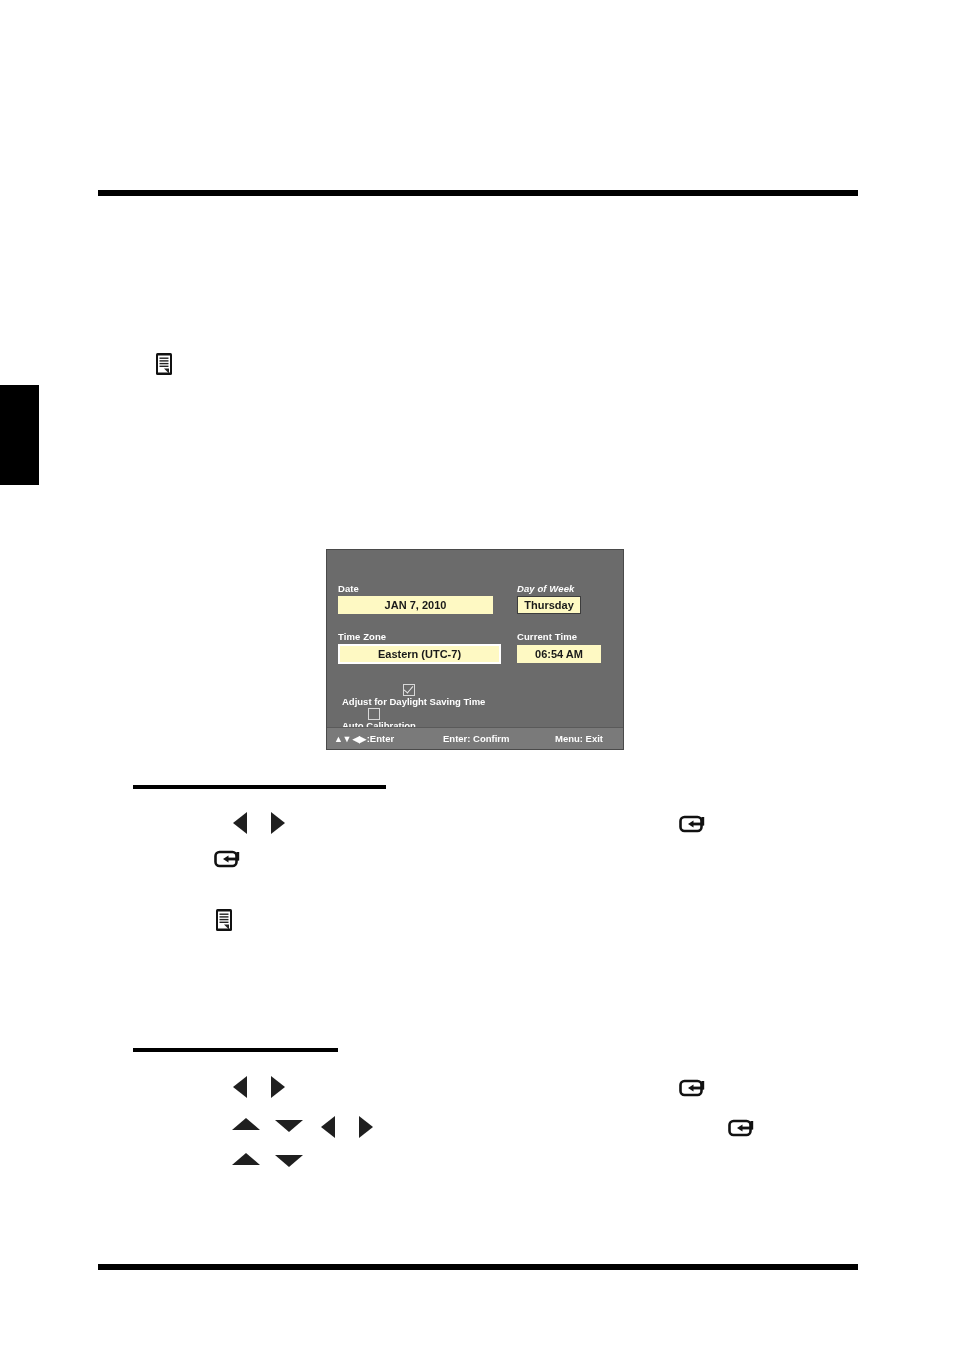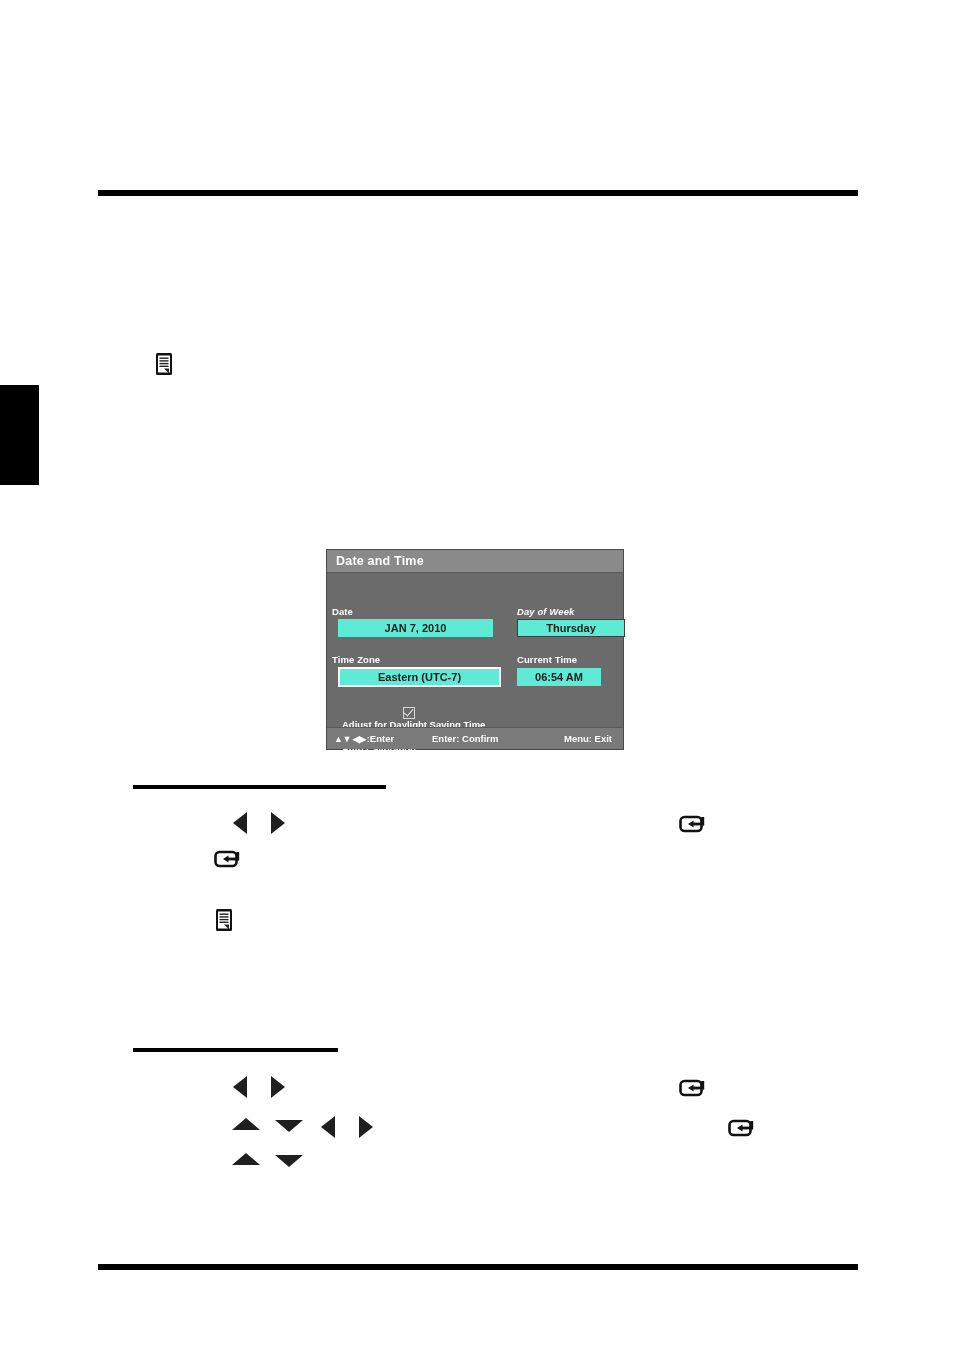--- a/index.html
+++ b/index.html
@@ -103,52 +103,52 @@
     font-weight: bold;
     color: #ffffff;
     letter-spacing: 0.2px;
   }
   #osd-body {
     position: relative;
     height: 153px;
     padding: 9px 11px 0 11px;
     box-sizing: border-box;
   }
-  .osd-col-left  { position: absolute; left: 5px; }
+  .osd-col-left  { position: absolute; left: 11px; }
   .osd-col-right { position: absolute; left: 190px; }
 
   .field-label {
     font-size: 9.5px;
     font-weight: bold;
     color: #ffffff;
     letter-spacing: 0.1px;
   }
   .field-box {
-    background: #5eead4;
+    background: #fef9c3;
     color: #1a1a1a;
     font-size: 11px;
     font-weight: bold;
     display: flex;
     align-items: center;
     justify-content: center;
     box-sizing: border-box;
     height: 18px;
   }
   .field-box.bordered {
     border: 1px solid #3d3d3d;
   }
   .field-box.focused {
     border: 2px solid #ffffff;
     height: 20px;
   }
 
   #field-date-label      { top: 33px; }
   #field-date-box        { position: absolute; left: 11px; top: 46px; width: 155px; }
   #field-dow-label       { top: 33px; font-style: italic; }
-  #field-dow-box         { position: absolute; left: 190px; top: 46px; width: 108px; }
+  #field-dow-box         { position: absolute; left: 190px; top: 46px; width: 64px; }
   #field-tz-label        { top: 81px; }
   #field-tz-box          { position: absolute; left: 11px; top: 94px; width: 163px; }
   #field-time-label      { top: 81px; }
   #field-time-box        { position: absolute; left: 190px; top: 95px; width: 84px; }
 
   .check-row {
     position: absolute;
     left: 15px;
     display: flex;
     align-items: center;
@@ -194,22 +194,22 @@
     background: #7a7a7a;
     border-top: 1px solid #5a5a5a;
     box-sizing: border-box;
     display: flex;
     align-items: center;
     font-size: 9.5px;
     font-weight: bold;
     color: #ffffff;
   }
   #footer-select  { position: absolute; left: 7px;  display: flex; align-items: center; }
-  #footer-confirm { position: absolute; left: 105px; }
-  #footer-exit    { position: absolute; right: 11px; }
+  #footer-confirm { position: absolute; left: 116px; }
+  #footer-exit    { position: absolute; right: 20px; }
   .footer-arrows {
     letter-spacing: -0.5px;
     margin-right: 1px;
     font-size: 9px;
   }
 </style>
 </head>
 <body>
 
 <div class="page-rule" id="rule-top"></div>
@@ -276,23 +276,20 @@
 <span class="tri tri-up" style="left:232px; top:1118px;"></span>
 <span class="tri tri-down" style="left:275px; top:1120px;"></span>
 <span class="tri tri-left" style="left:321px; top:1116px;"></span>
 <span class="tri tri-right" style="left:359px; top:1116px;"></span>
 
 <span class="tri tri-up" style="left:232px; top:1153px;"></span>
 <span class="tri tri-down" style="left:275px; top:1155px;"></span>
 
 <div id="osd-panel">
 
-  <div id="osd-titlebar">
-    <span id="osd-title-text">Date and Time</span>
-  </div>
 
   <div id="osd-body">
 
     <span class="field-label osd-col-left" id="field-date-label">Date</span>
     <div class="field-box" id="field-date-box">JAN 7, 2010</div>
 
     <span class="field-label osd-col-right" id="field-dow-label">Day of Week</span>
     <div class="field-box bordered" id="field-dow-box">Thursday</div>
 
     <span class="field-label osd-col-left" id="field-tz-label">Time Zone</span>

